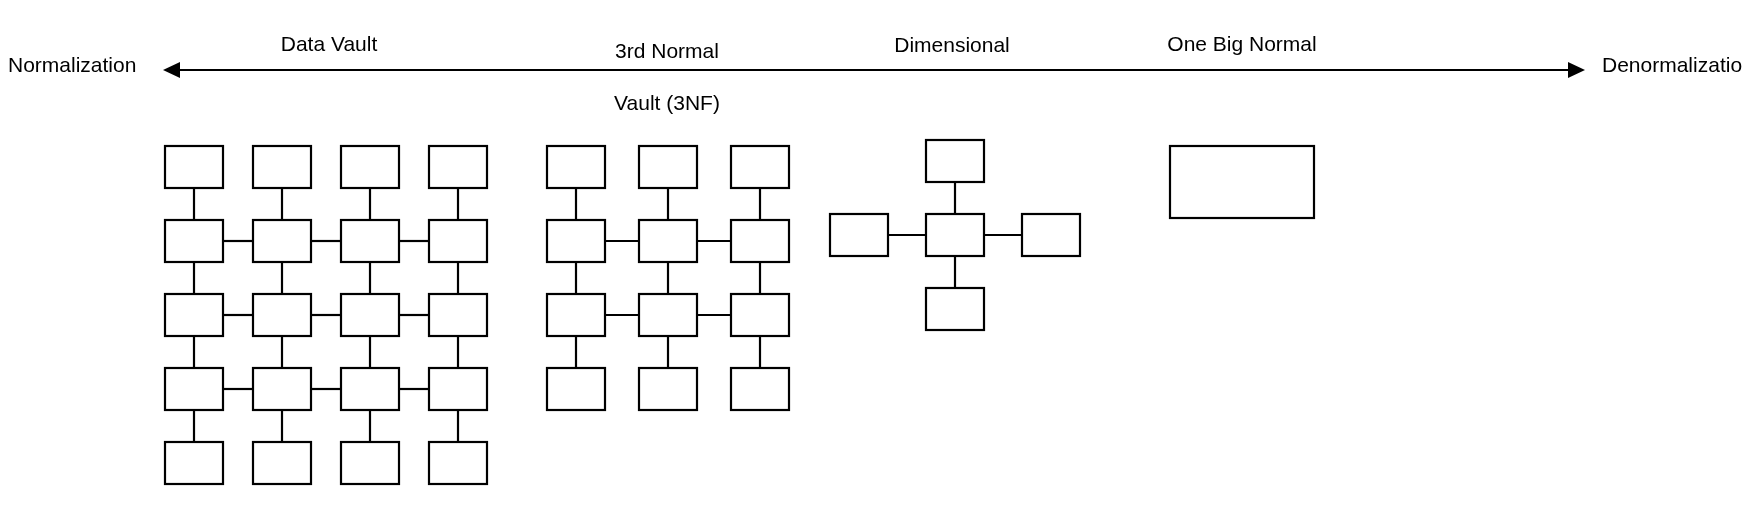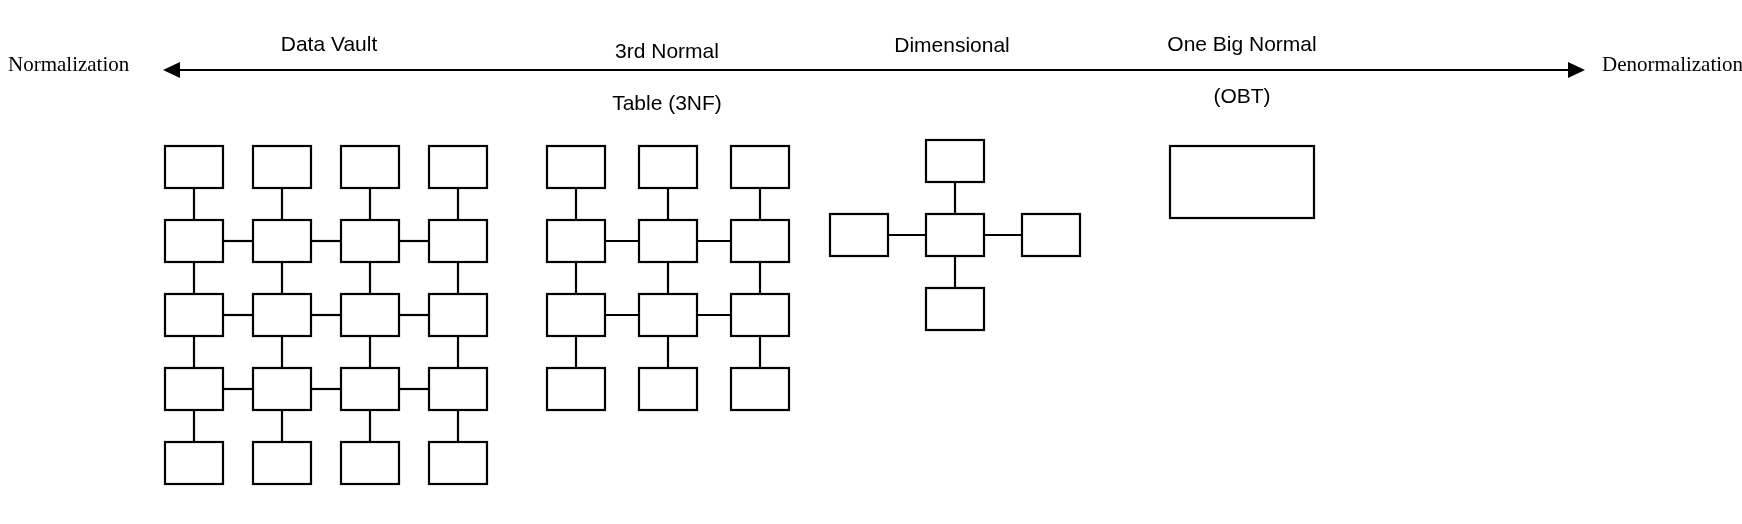--- a/index.html
+++ b/index.html
@@ -17,21 +17,20 @@
     height: 524px;
     background: #ffffff;
     overflow: hidden;
   }
   .axis-label {
     position: absolute;
     font-size: 21px;
     line-height: 25px;
     white-space: nowrap;
     color: #000;
-    font-family: Liberation Serif, serif;
   }
   #label-normalization {
     left: 8px;
     top: 52px;
   }
   #label-denormalization {
     left: 1602px;
     top: 52px;
   }
   .stage-label {
@@ -56,30 +55,29 @@
   <span class="axis-label" id="label-normalization">Normalization</span>
 
   <span class="axis-label" id="label-denormalization">Denormalization</span>
 
   <div class="stage-label" id="stage-label-0" style="left:229px; top:5px; width:200px;">
     <div>Data Vault</div>
   </div>
 
   <div class="stage-label" id="stage-label-1" style="left:567px; top:12px; width:200px;">
     <div>3rd Normal</div>
-    <div>Table (3NF)</div>
+    <div>Vault (3NF)</div>
   </div>
 
   <div class="stage-label" id="stage-label-2" style="left:852px; top:6px; width:200px;">
     <div>Dimensional</div>
   </div>
 
   <div class="stage-label" id="stage-label-3" style="left:1142px; top:5px; width:200px;">
     <div>One Big Normal</div>
-    <div>(OBT)</div>
   </div>
 
   <svg class="diagram-svg" id="figure" width="1742" height="524">
     <g id="axis-layer">
         <line x1="180" y1="70" x2="1568" y2="70" stroke="#000000" stroke-width="2.2" stroke-linecap="butt"></line>
         <polygon points="163,70 180,62 180,78" fill="#000000"></polygon>
         <polygon points="1585,70 1568,62 1568,78" fill="#000000"></polygon>
       </g>
     <g id="dv-layer">
         <line x1="194" y1="188" x2="194" y2="220" stroke="#000000" stroke-width="2.2" stroke-linecap="butt"></line>

